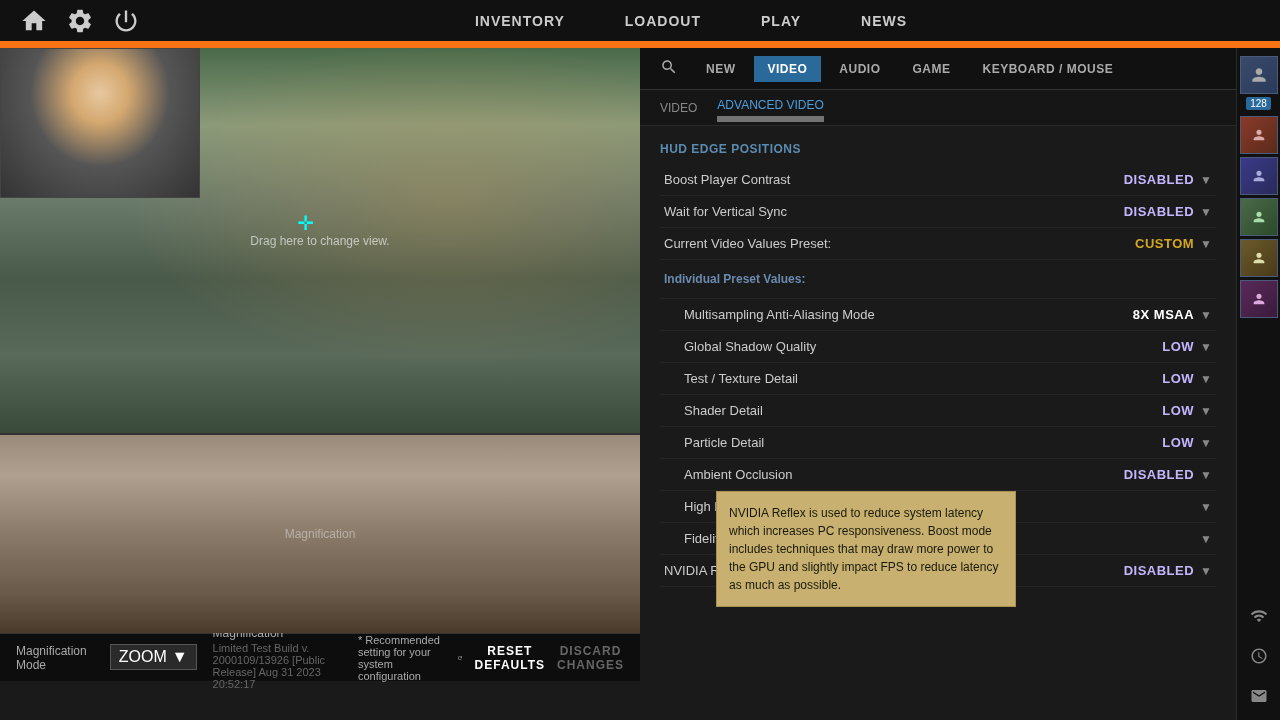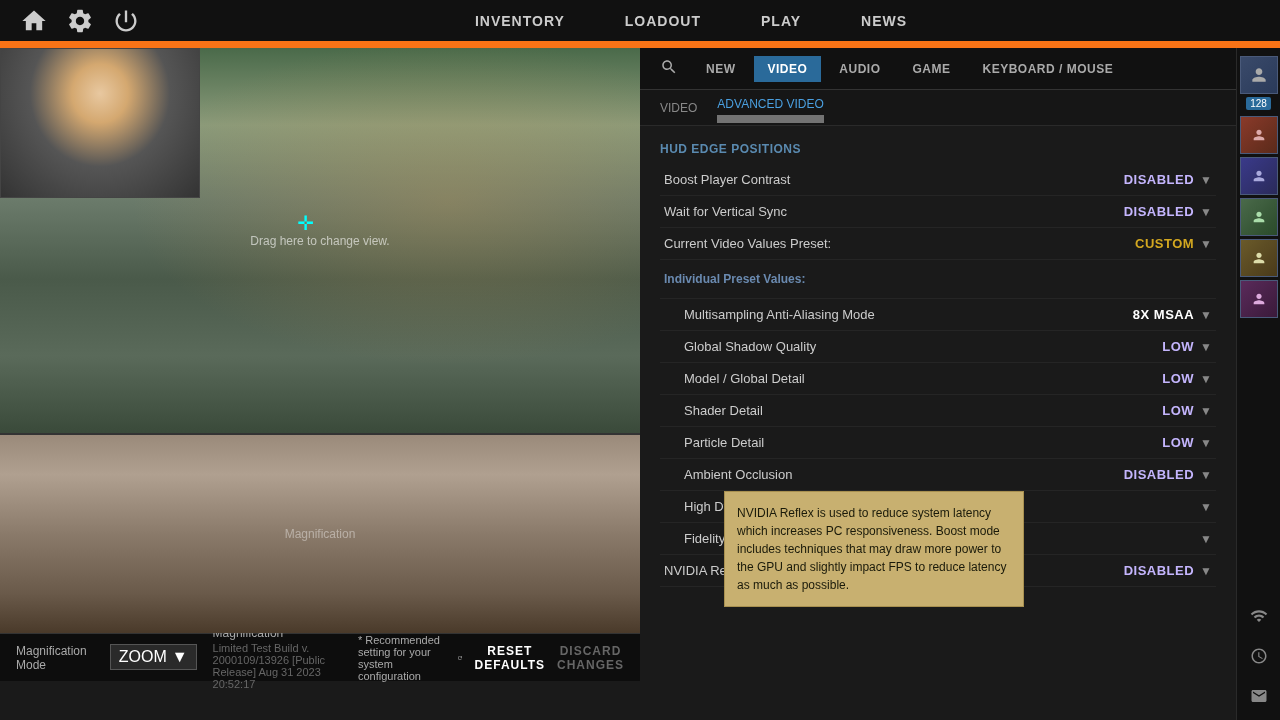--- a/index.html
+++ b/index.html
@@ -225,21 +225,21 @@
       border-bottom: 1px solid #2a2a2a;
     }
     .sub-tab {
       font-size: 12px;
       color: #888;
       cursor: pointer;
       padding: 4px 0;
     }
     .sub-tab.active {
       color: #4a9fdf;
-      border-bottom: 8px solid #737373;
+      border-bottom: 6px solid #737373;
     }
 
     
     .settings-content {
       flex: 1;
       overflow-y: auto;
       padding: 12px 20px;
       background: #1a1a1a;
     }
     .settings-content::-webkit-scrollbar { width: 4px; }
@@ -293,21 +293,21 @@
       color: #6a8ab0;
       font-size: 12px;
       font-weight: bold;
       margin-top: 4px;
       margin-bottom: 4px;
     }
 
     
     .tooltip-box {
       position: absolute;
-      right: 192px;
+      right: 200px;
       top: 0;
       width: 300px;
       background: #c8b070;
       color: #1a1a0a;
       font-size: 12px;
       padding: 12px;
       line-height: 1.5;
       z-index: 100;
       border: 1px solid #a89050;
     }
@@ -530,21 +530,21 @@
 
       <div class="setting-row indent">
         <span class="setting-label">Global Shadow Quality</span>
         <div class="setting-value">
           <span class="setting-value-text orange">LOW</span>
           <span class="chevron">▼</span>
         </div>
       </div>
 
       <div class="setting-row indent">
-        <span class="setting-label">Model / Global Detail</span>
+        <span class="setting-label">Test / Texture Detail</span>
         <div class="setting-value">
           <span class="setting-value-text orange">LOW</span>
           <span class="chevron">▼</span>
         </div>
       </div>
 
       <div class="setting-row indent">
         <span class="setting-label">Shader Detail</span>
         <div class="setting-value">
           <span class="setting-value-text orange">LOW</span>

